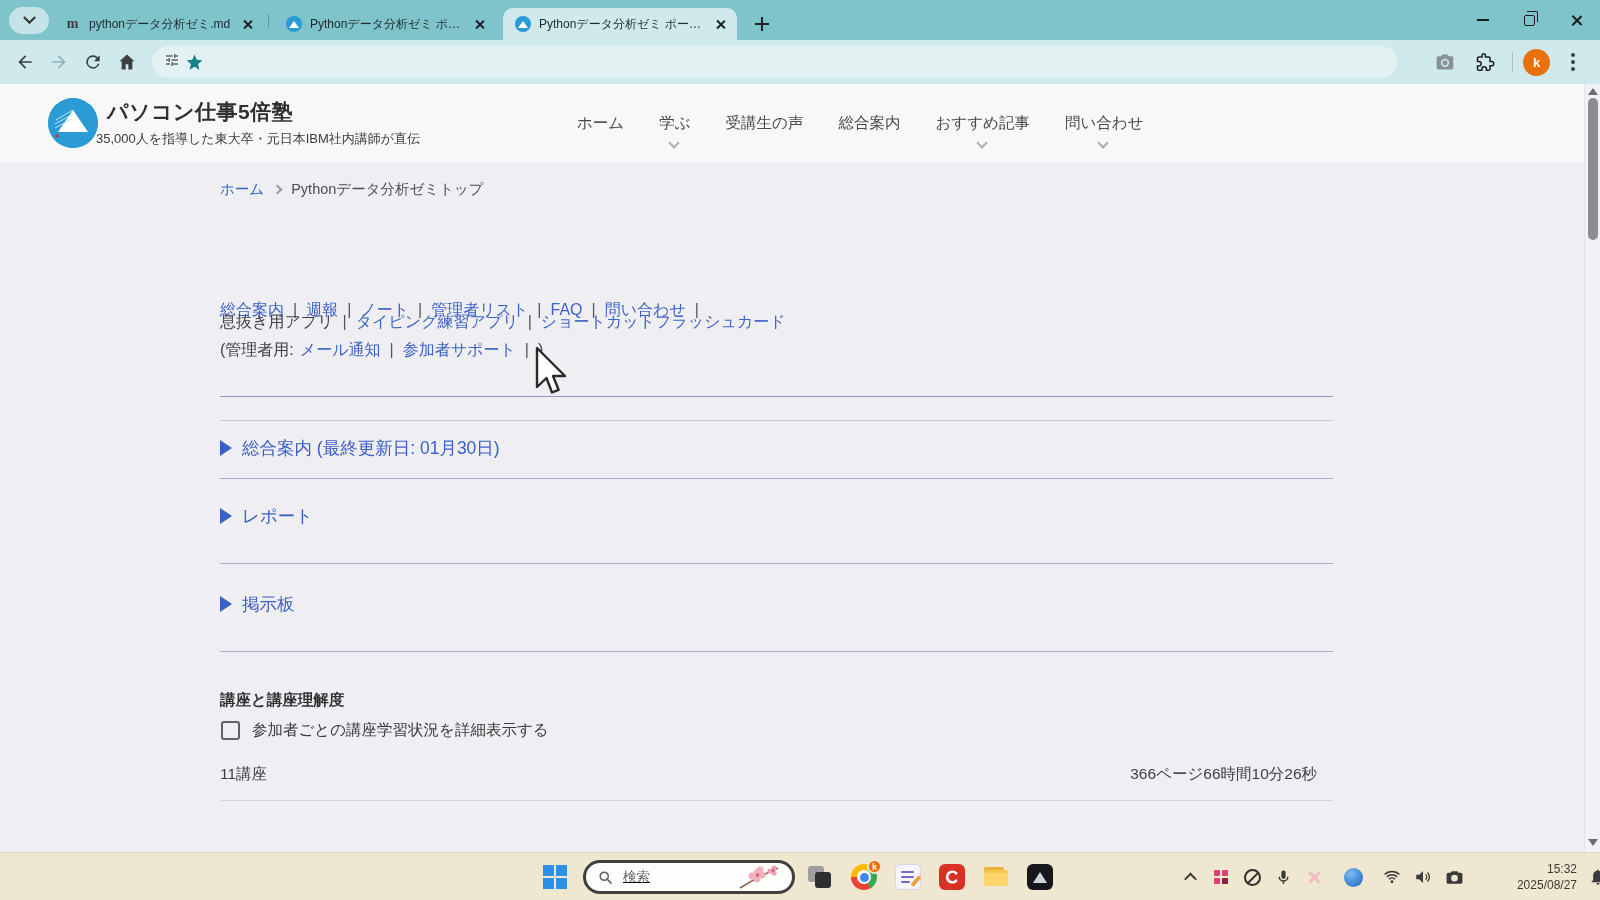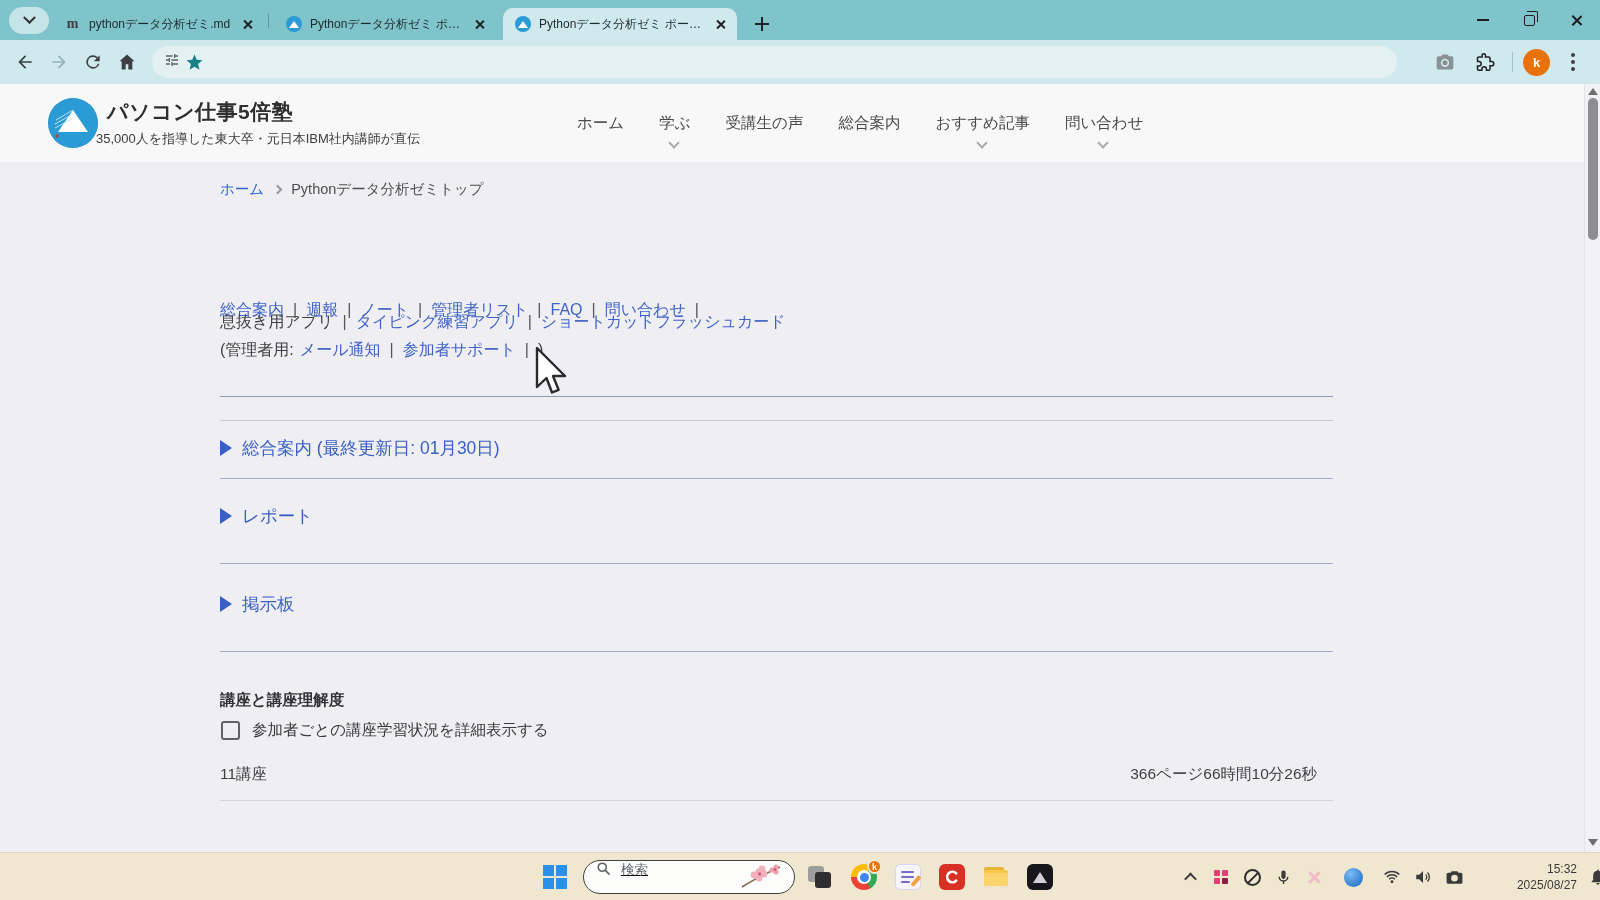--- a/index.html
+++ b/index.html
@@ -96,21 +96,21 @@
 
   
   .cursor { position:absolute; left:534px; top:346px; z-index:50; pointer-events:none; }
 
   
   .taskbar { position:absolute; left:0; top:852px; width:1600px; height:48px; background:#efe7cf; border-top:1px solid rgba(0,0,0,.07); }
   .task-center { position:absolute; left:543px; top:0; height:48px; display:flex; align-items:center; }
   .tb-icon { width:26px; height:26px; margin-right:18px; position:relative; flex:0 0 auto; }
   .win-logo { display:grid; grid-template-columns:11px 11px; grid-template-rows:11px 11px; gap:2px; width:24px; height:24px; margin-right:16px; }
   .win-logo i { background:#2b90ea; }
-  .searchbox { width:212px; height:34px; background:#fdfdfc; border:1px solid #404040; border-radius:17px; display:flex; align-items:flex-start; padding:0 10px 0 12px; margin-right:12px; position:relative; overflow:hidden;text-decoration:underline; }
+  .searchbox { width:212px; height:34px; background:#fdfdfc; border:3px solid #404040; border-radius:17px; display:flex; align-items:center; padding:0 10px 0 12px; margin-right:12px; position:relative; overflow:hidden;text-decoration:underline; }
   .searchbox .mag { width:15px; height:15px; }
   .searchbox .s-label { font-size:13.5px; color:#5f6368; margin-left:10px; flex:1; }
   .taskview { position:relative; width:26px; height:26px; }
   .taskview .back { position:absolute; left:1px; top:2px; width:16px; height:16px; background:#9e9e9e; border-radius:3px; }
   .taskview .front { position:absolute; left:8px; top:8px; width:16px; height:16px; background:#2f2f2f; border-radius:3px; }
   .chrome-icon { border-radius:50%; background:conic-gradient(from 150deg,#ea4335 0 120deg,#fbbc05 120deg 240deg,#34a853 240deg 360deg); }
   .chrome-icon::before { content:""; position:absolute; left:6px; top:6px; width:14px; height:14px; border-radius:50%; background:#fff; }
   .chrome-icon::after { content:""; position:absolute; left:8.5px; top:8.5px; width:9px; height:9px; border-radius:50%; background:#4285f4; }
   .chrome-badge { position:absolute; right:-5px; top:-5px; width:15px; height:15px; border-radius:50%; background:#e8710a; color:#fff; font-size:9px; font-weight:bold; display:flex; align-items:center; justify-content:center; border:2px solid #efe7cf; z-index:2; }
   .notepad-icon { background:#f6f4fd; border-radius:5px; border:1px solid #d9d4ee; }

